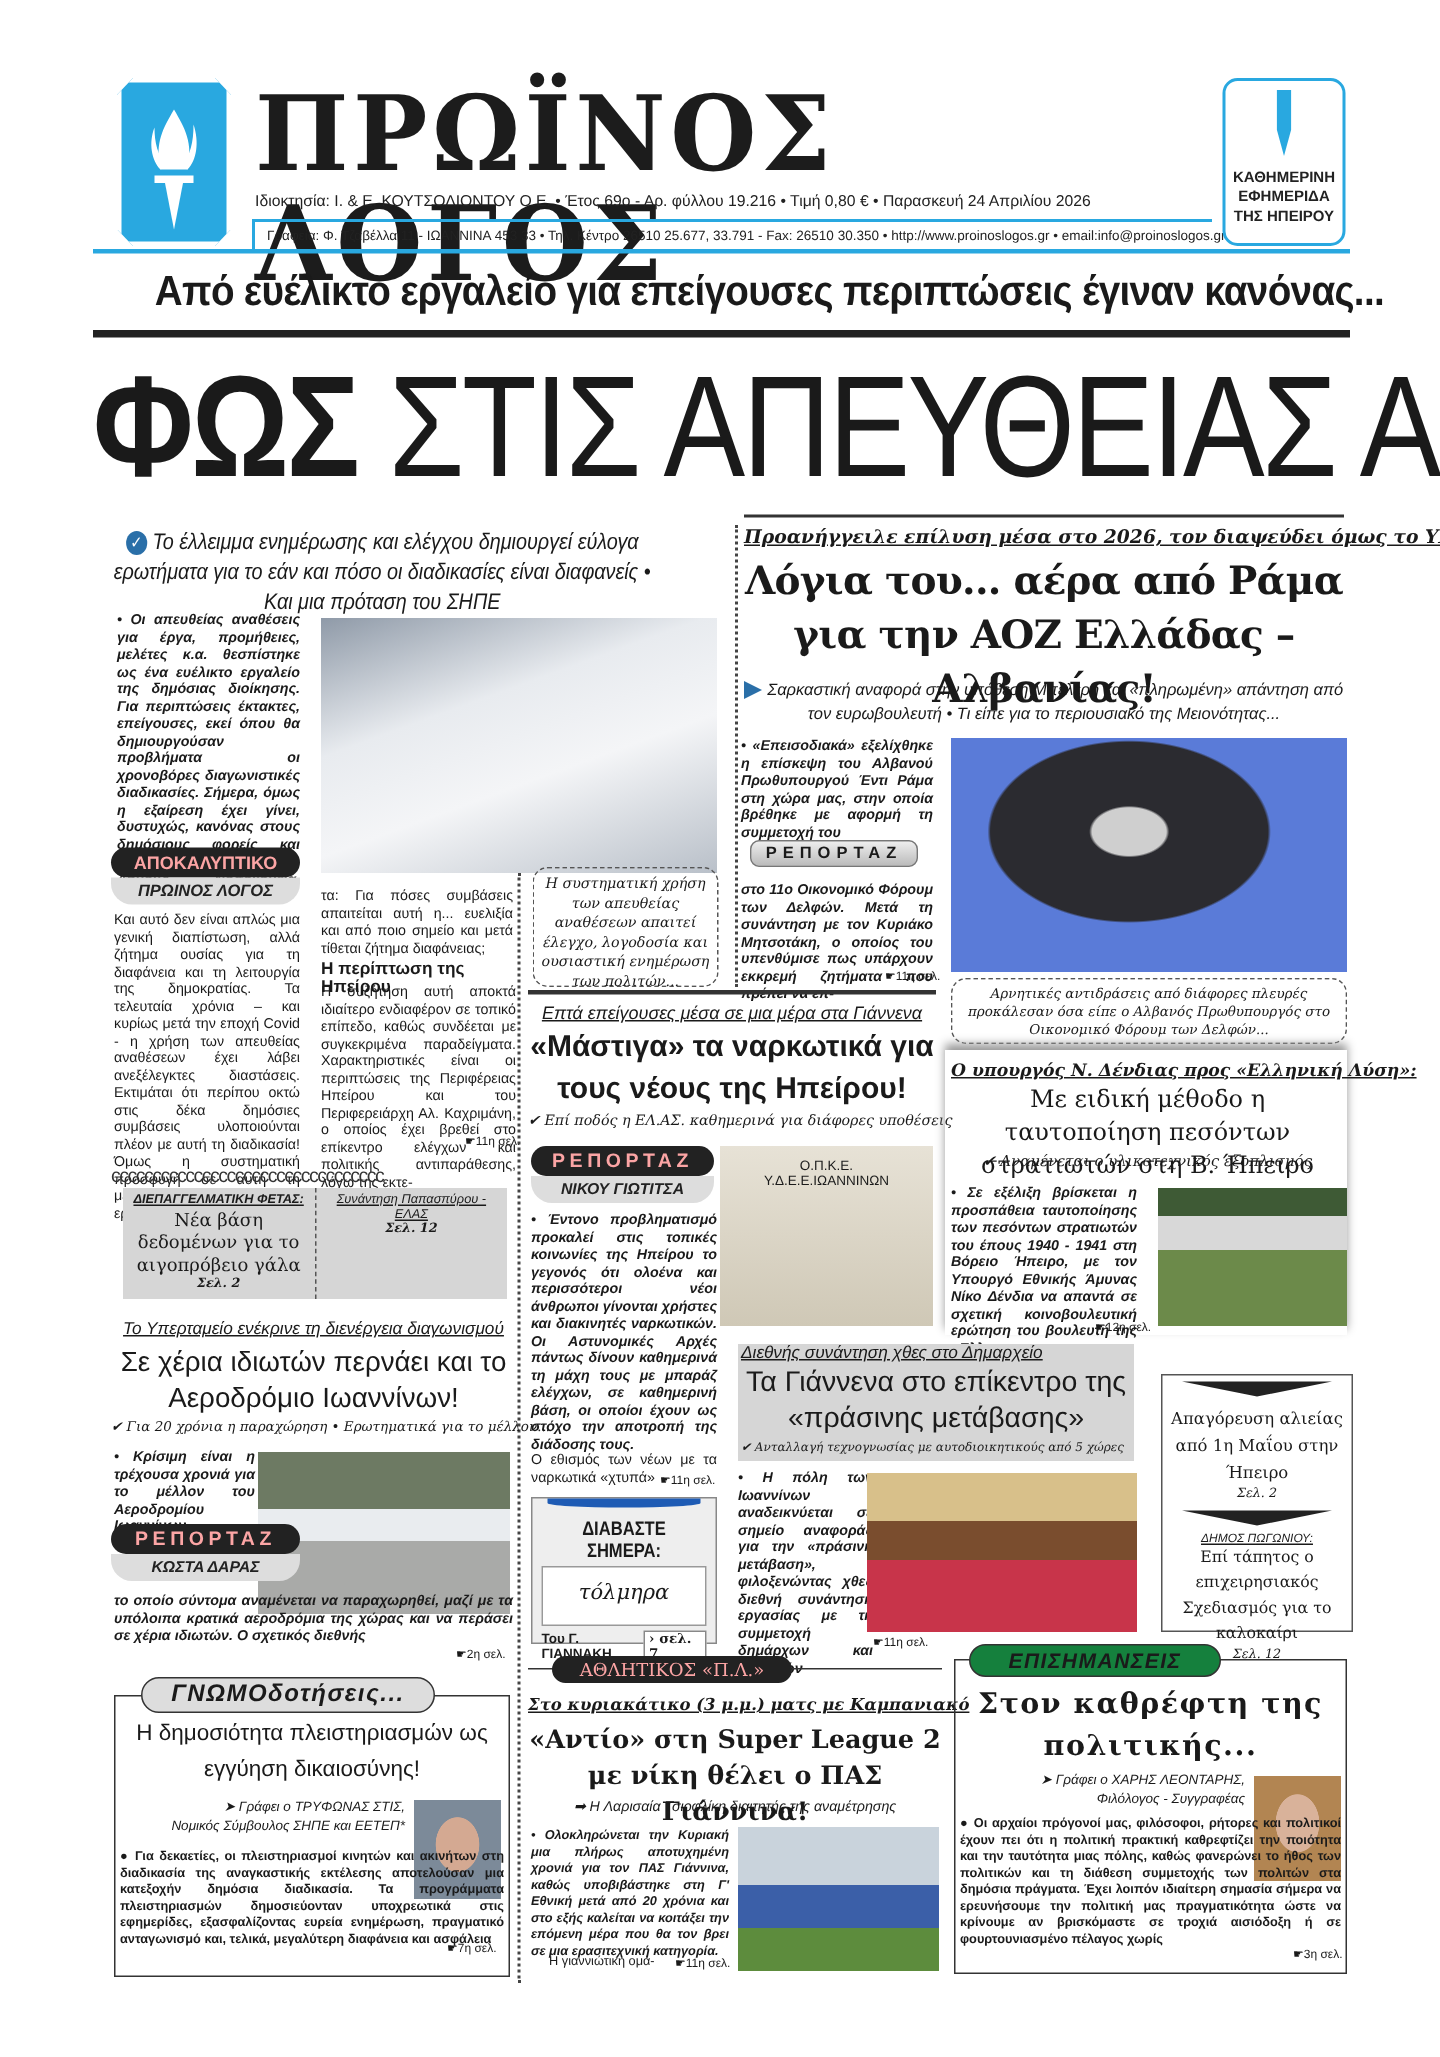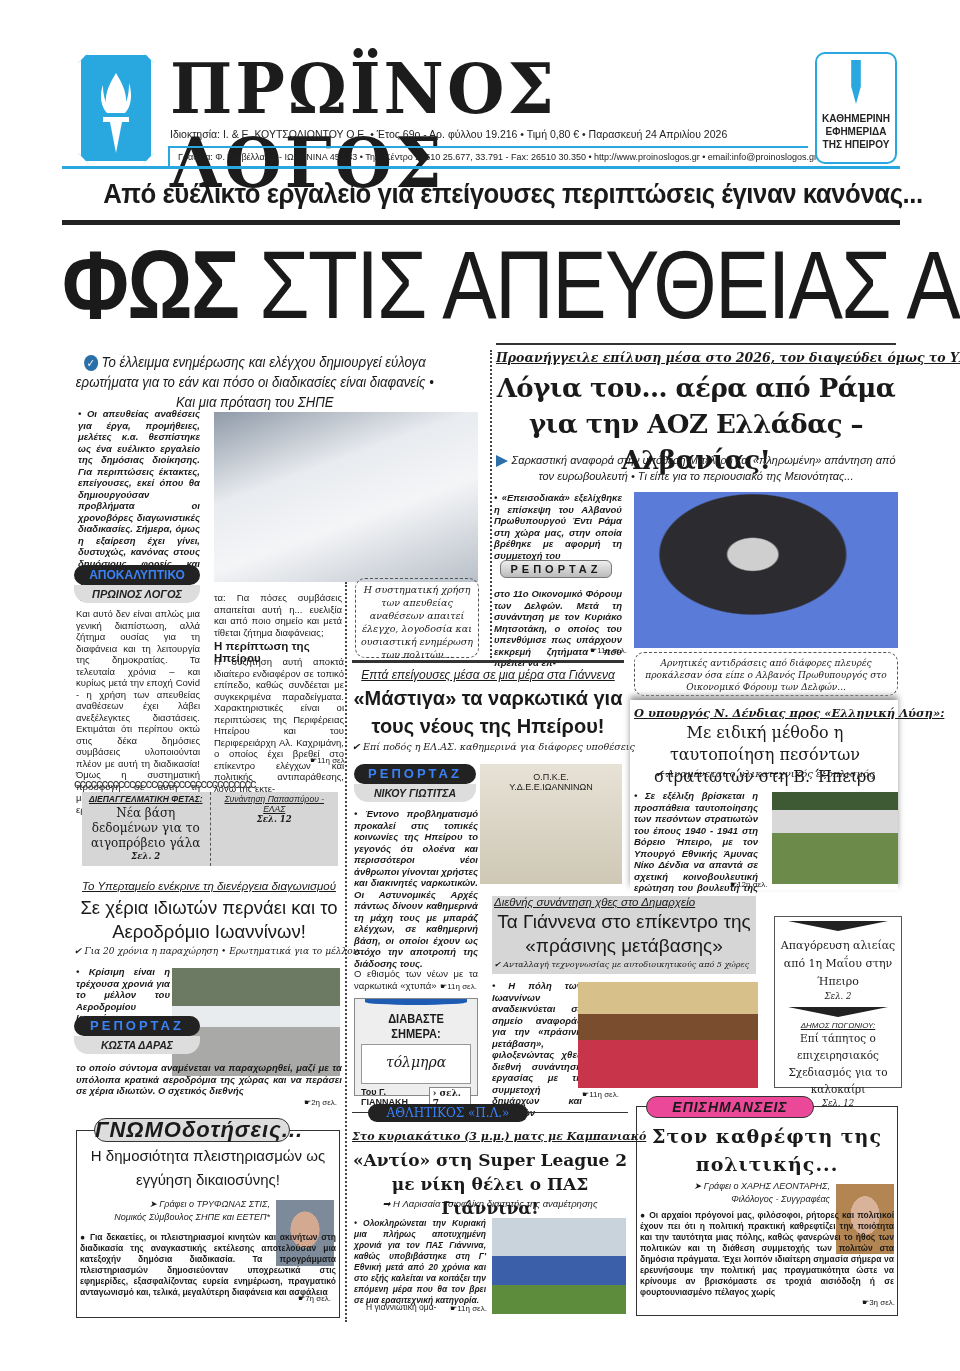--- a/index.html
+++ b/index.html
@@ -14,21 +14,21 @@
 .pen{left:848px;top:60px;width:16px;height:44px;background:#29a8e0;clip-path:polygon(20% 0,80% 0,80% 60%,50% 100%,20% 60%)}
 .kicker{left:70px;top:178px;width:830px;text-align:center;font-size:28px;font-weight:bold;letter-spacing:-0.5px;transform:scaleX(0.92);white-space:nowrap}
 .rule-thick{left:62px;top:220px;width:838px;height:5px;background:#222}
 .bighead{left:62px;top:226px;width:840px;height:118px;font-size:96px;font-weight:bold;line-height:118px;white-space:nowrap;letter-spacing:-2px;transform:scaleX(0.85);transform-origin:left}
 .bighead .thin{font-weight:normal}
 .sub1{left:70px;top:352px;width:420px;font-size:15px;line-height:20px;text-align:center;font-style:italic;transform:scaleX(0.88);transform-origin:left}
 .check{display:inline-block;width:16px;height:16px;border-radius:50%;background:#2a6fa8;color:#fff;font-size:11px;line-height:16px;text-align:center;font-style:normal;vertical-align:middle}
 .col-text{font-size:9.5px;line-height:11.5px;text-align:justify}
 .col-it{font-style:italic;font-weight:bold}
 .photo{background:linear-gradient(135deg,#d9dde3,#a8b0bb)}
-.pill{border-radius:14px;background:#222;color:#3b82f6;font-weight:bold;text-align:center}
+.pill{border-radius:14px;background:#222;color:#fca5a5;font-weight:bold;text-align:center}
 .pill2{background:#ddd;color:#222;font-style:italic;font-weight:bold;text-align:center;border-radius:0 0 14px 14px}
 .quote{border:1.5px dashed #555;border-radius:10px;font-family:"DejaVu Serif",serif;font-style:italic;font-size:9.5px;line-height:13px;text-align:center;padding:4px}
 .dotv{border-left:2px dotted #444}
 .hrule{height:3px;background:#333}
 .kick-u{font-style:italic;text-decoration:underline;white-space:nowrap}
 .serif{font-family:"DejaVu Serif",serif}
 .ref{font-size:8px;white-space:nowrap}
 .ref:before{content:"\261B ";}
 </style>
 </head>
@@ -160,42 +160,42 @@
   <div style="width:0;height:0;border-left:50px solid transparent;border-right:50px solid transparent;border-top:10px solid #222;margin:4px auto 0"></div>
   <div class="serif" style="font-size:11px;line-height:18px;margin-top:6px">Απαγόρευση αλιείας από 1η Μαΐου στην Ήπειρο</div>
   <div class="serif" style="font-size:8.5px;font-style:italic">Σελ. 2</div>
   <div style="width:0;height:0;border-left:50px solid transparent;border-right:50px solid transparent;border-top:10px solid #222;margin:6px auto 0"></div>
   <div style="font-size:8px;text-decoration:underline;font-style:italic;margin-top:4px">ΔΗΜΟΣ ΠΩΓΩΝΙΟΥ:</div>
   <div class="serif" style="font-size:10.5px;line-height:17px">Επί τάπητος ο επιχειρησιακός Σχεδιασμός για το καλοκαίρι</div>
   <div class="serif" style="font-size:8.5px;font-style:italic">Σελ. 12</div>
 </div>
 
 <div class="abs" style="left:76px;top:1130px;width:264px;height:188px;border:1.5px solid #333"></div>
-<div class="abs" style="left:94px;top:1118px;width:196px;height:24px;border:1.5px solid #333;border-radius:12px;background:#ddd;font-size:22px;font-style:italic;font-weight:bold;text-align:center;line-height:22px;letter-spacing:1px">ΓΝΩΜΟδοτήσεις...</div>
+<div class="abs" style="left:94px;top:1118px;width:196px;height:24px;border:1.5px solid #333;border-radius:12px;background:#ddd;font-size:16px;font-style:italic;font-weight:bold;text-align:center;line-height:22px;letter-spacing:1px">ΓΝΩΜΟδοτήσεις...</div>
 <div class="abs" style="left:80px;top:1144px;width:256px;font-size:15px;line-height:24px;text-align:center">Η δημοσιότητα πλειστηριασμών ως εγγύηση δικαιοσύνης!</div>
 <div class="abs" style="left:80px;top:1198px;width:190px;font-size:9px;font-style:italic;text-align:right;line-height:13px">
   <div>➤ Γράφει ο ΤΡΥΦΩΝΑΣ ΣΤΙΣ,</div>
   <div>Νομικός Σύμβουλος ΣΗΠΕ και ΕΕΤΕΠ*</div>
 </div>
 <div class="abs photo" style="left:276px;top:1200px;width:58px;height:66px;background:radial-gradient(ellipse at 50% 45%,#d4a992 0 35%,#7c8a99 36% 100%)"></div>
 <div class="abs col-text" style="left:80px;top:1232px;width:256px;font-weight:bold;font-size:8.5px;line-height:11px">● Για δεκαετίες, οι πλειστηριασμοί κινητών και ακινήτων στη διαδικασία της αναγκαστικής εκτέλεσης αποτελούσαν μια κατεξοχήν δημόσια διαδικασία. Τα προγράμματα πλειστηριασμών δημοσιεύονταν υποχρεωτικά στις εφημερίδες, εξασφαλίζοντας ευρεία ενημέρωση, πραγματικό ανταγωνισμό και, τελικά, μεγαλύτερη διαφάνεια και ασφάλεια</div>
 <div class="abs ref" style="left:298px;top:1294px">7η σελ.</div>
 
 <div class="abs" style="left:352px;top:1112px;width:276px;height:1px;background:#333"></div>
 <div class="abs pill serif" style="left:368px;top:1104px;width:160px;height:18px;font-size:12px;line-height:18px;font-weight:normal">ΑΘΛΗΤΙΚΟΣ «Π.Λ.»</div>
 <div class="abs kick-u serif" style="left:352px;top:1130px;width:276px;font-size:11px;font-weight:bold;text-align:center">Στο κυριακάτικο (3 μ.μ.) ματς με Καμπανιακό</div>
 <div class="abs serif" style="left:352px;top:1148px;width:276px;font-size:17px;line-height:24px;font-weight:bold;text-align:center">«Αντίο» στη Super League 2 με νίκη θέλει ο ΠΑΣ Γιάννινα!</div>
 <div class="abs" style="left:352px;top:1198px;width:276px;font-size:9.5px;font-style:italic;text-align:center">➡ Η Λαρισαία Τσιοφλίκη διαιτητής της αναμέτρησης</div>
 <div class="abs col-text col-it" style="left:354px;top:1218px;width:132px;font-size:8.5px;line-height:11px">• Ολοκληρώνεται την Κυριακή μια πλήρως αποτυχημένη χρονιά για τον ΠΑΣ Γιάννινα, καθώς υποβιβάστηκε στη Γ' Εθνική μετά από 20 χρόνια και στο εξής καλείται να κοιτάξει την επόμενη μέρα που θα τον βρει σε μια ερασιτεχνική κατηγορία.</div>
 <div class="abs col-text" style="left:366px;top:1302px;width:80px;font-size:8.5px">Η γιαννιώτικη ομά-</div>
 <div class="abs ref" style="left:450px;top:1304px">11η σελ.</div>
 <div class="abs photo" style="left:492px;top:1218px;width:134px;height:96px;background:linear-gradient(#c9d3dc 0 40%,#3b5fa8 40% 70%,#5d8c3d 70% 100%)"></div>
 
 <div class="abs" style="left:636px;top:1106px;width:262px;height:210px;border:1.5px solid #333"></div>
-<div class="abs" style="left:646px;top:1096px;width:168px;height:22px;border:1.5px solid #333;border-radius:11px;background:#ec4899;font-size:14px;font-style:italic;font-weight:bold;text-align:center;line-height:20px;letter-spacing:1px">ΕΠΙΣΗΜΑΝΣΕΙΣ</div>
+<div class="abs" style="left:646px;top:1096px;width:168px;height:22px;border:1.5px solid #333;border-radius:11px;background:#15803d;font-size:14px;font-style:italic;font-weight:bold;text-align:center;line-height:20px;letter-spacing:1px">ΕΠΙΣΗΜΑΝΣΕΙΣ</div>
 <div class="abs serif" style="left:640px;top:1122px;width:254px;font-size:19px;line-height:28px;font-weight:bold;text-align:center;letter-spacing:1px">Στον καθρέφτη της πολιτικής...</div>
 <div class="abs" style="left:640px;top:1180px;width:190px;font-size:9px;font-style:italic;text-align:right;line-height:13px">
   <div>➤ Γράφει ο ΧΑΡΗΣ ΛΕΟΝΤΑΡΗΣ,</div>
   <div>Φιλόλογος - Συγγραφέας</div>
 </div>
 <div class="abs photo" style="left:836px;top:1184px;width:58px;height:70px;background:radial-gradient(ellipse at 50% 45%,#d9b29a 0 35%,#b28552 36% 100%)"></div>
 <div class="abs col-text" style="left:640px;top:1210px;width:254px;font-weight:bold;font-size:8.5px;line-height:11px">● Οι αρχαίοι πρόγονοί μας, φιλόσοφοι, ρήτορες και πολιτικοί έχουν πει ότι η πολιτική πρακτική καθρεφτίζει την ποιότητα και την ταυτότητα μιας πόλης, καθώς φανερώνει το ήθος των πολιτικών και τη διάθεση συμμετοχής των πολιτών στα δημόσια πράγματα. Έχει λοιπόν ιδιαίτερη σημασία σήμερα να ερευνήσουμε την πολιτική μας πραγματικότητα ώστε να κρίνουμε αν βρισκόμαστε σε τροχιά αισιόδοξη ή σε φουρτουνιασμένο πέλαγος χωρίς</div>
 <div class="abs ref" style="left:862px;top:1298px">3η σελ.</div>
 
 </body></html>

